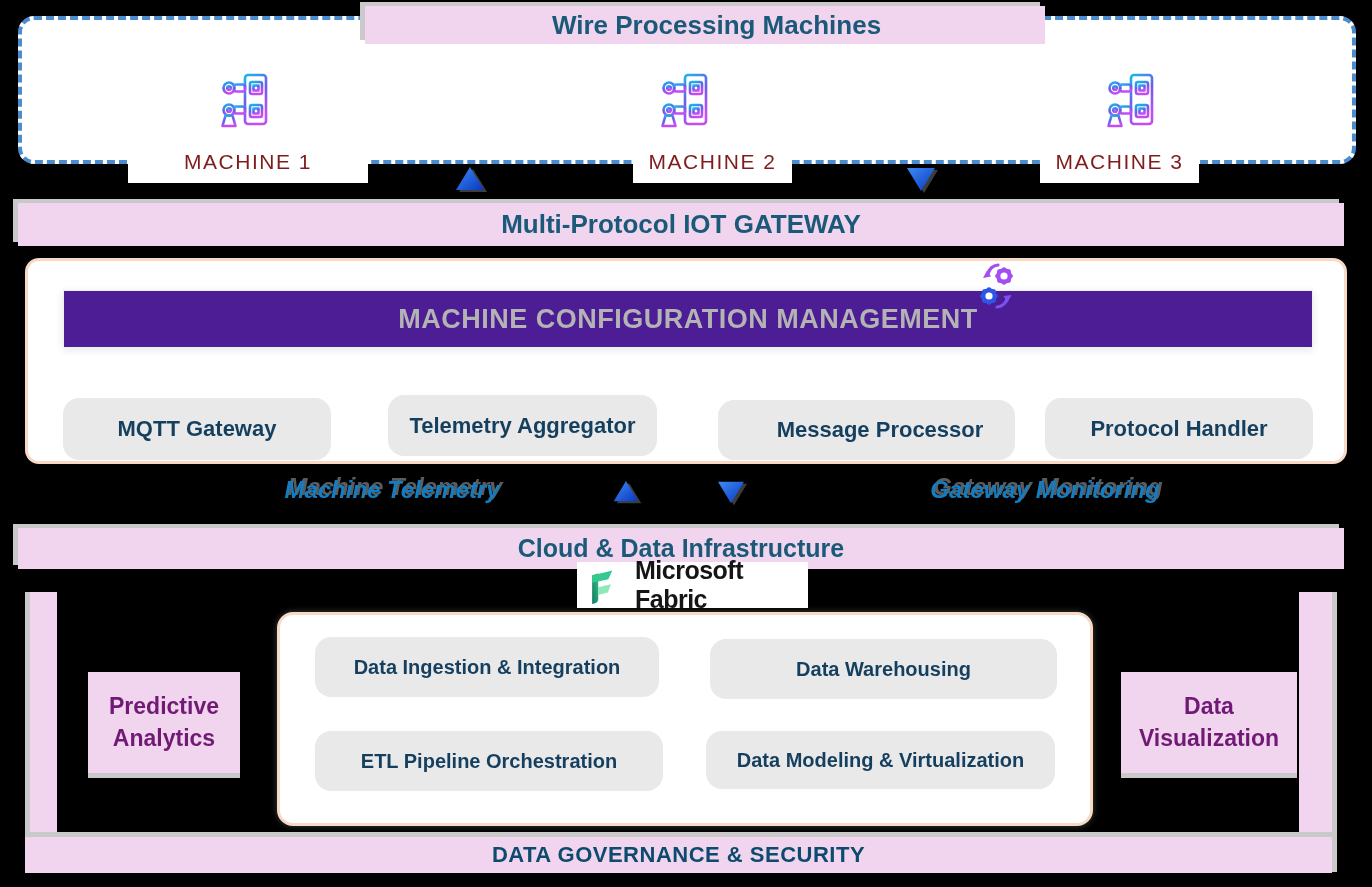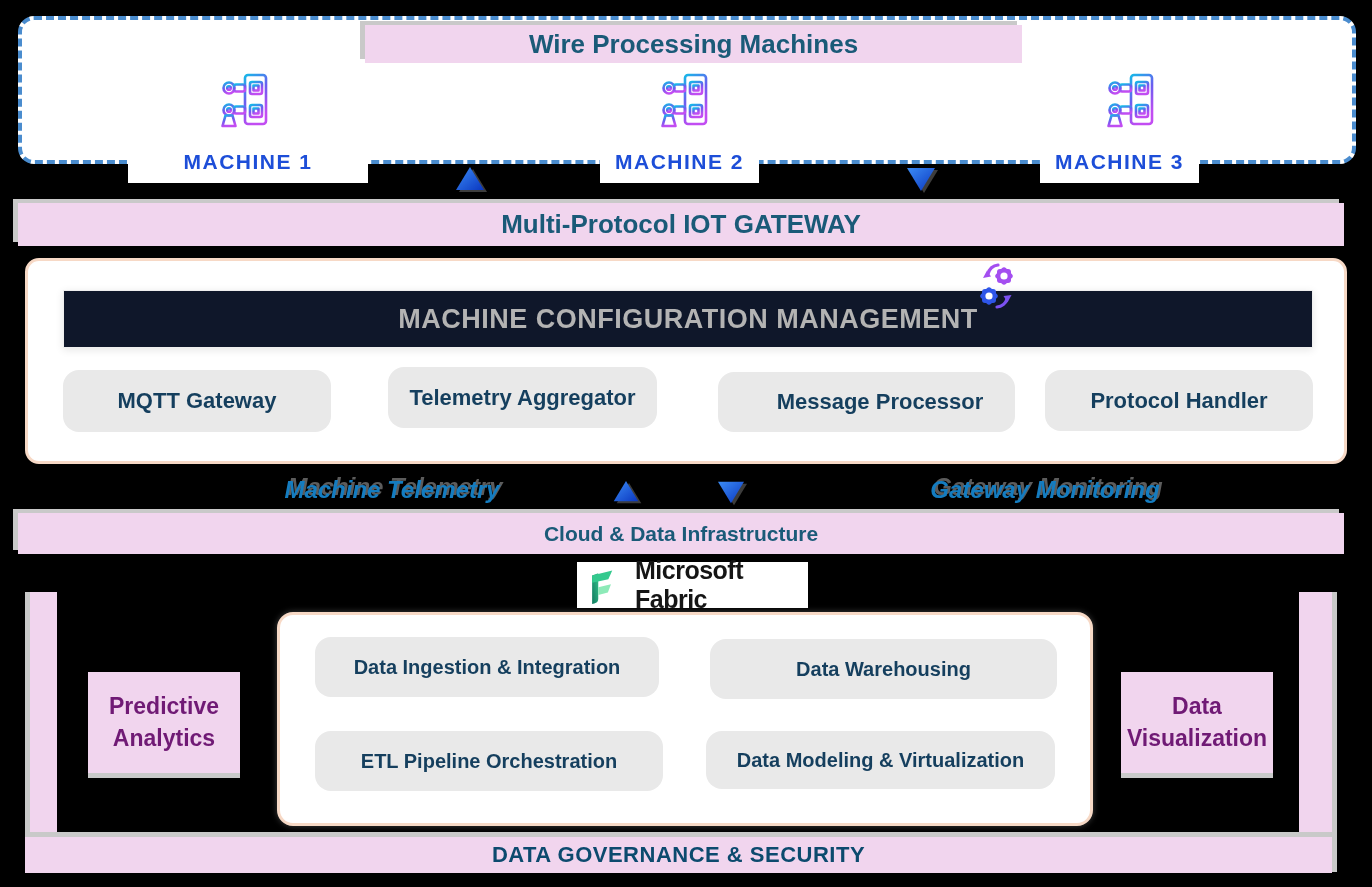--- a/index.html
+++ b/index.html
@@ -14,60 +14,60 @@
   .dashed-box{
     left:18px;top:16px;width:1330px;height:140px;background:#fff;
     border:4px dashed #4a8cce;border-radius:16px;
   }
 
   
   .banner{
     background:#f1d5ee;color:#1a5a78;font-weight:bold;
     box-shadow:-5px -4px 0 #c9c9c9;
   }
-  .banner1{left:365px;top:25px;width:657px;height:38px;font-size:26px;}
+  .banner1{left:365px;top:6px;width:657px;height:38px;font-size:26px;padding-left:23px;}
   .banner2{left:18px;top:203px;width:1326px;height:43px;font-size:26px;}
-  .banner3{left:18px;top:513px;width:1326px;height:41px;font-size:21px;}
+  .banner3{left:18px;top:528px;width:1326px;height:41px;font-size:25px;}
 
   
   .machine-label{
-    top:141px;height:42px;background:#fff;color:#1d4ed8;
-    font-weight:bold;font-size:21px;letter-spacing:1.5px;
+    top:141px;height:42px;background:#fff;color:#7f1d1d;
+    font-weight:normal;font-size:21px;letter-spacing:1.5px;
   }
   .ml1{left:128px;width:240px;}
-  .ml2{left:600px;width:159px;}
+  .ml2{left:633px;width:159px;}
   .ml3{left:1040px;width:159px;}
   .machine-icon{width:48px;height:60px;top:70px;}
   .mi1{left:221px;}
   .mi2{left:661px;}
   .mi3{left:1107px;}
 
   
   .arrow{width:32px;height:28px;filter:drop-shadow(3px 2px 0 #3d3d3d);}
   .ar1u{left:454px;top:165px;}
   .ar1d{left:905px;top:165px;}
   .ar2u{left:612px;top:479px;}
   .ar2d{left:716px;top:479px;}
 
   
   .gateway-box{
     left:25px;top:258px;width:1316px;height:200px;background:#fff;
     border:3px solid #f7d9c6;border-radius:14px;
   }
   .config-bar{
-    left:63px;top:290px;width:1248px;height:56px;background:#0f172a;
+    left:63px;top:290px;width:1248px;height:56px;background:#4c1d95;
     border:1px solid #efefef;box-shadow:0 2px 8px rgba(0,0,0,0.10);
     color:#b3b3b3;font-weight:bold;font-size:27px;letter-spacing:0.5px;
   }
   .gear-icon{left:974px;top:263px;width:46px;height:46px;}
 
   .pill{
     background:#e9e9e9;border-radius:16px;color:#153f5e;font-weight:bold;
   }
-  .pill-gw{font-size:22px;}
+  .pill-gw{font-size:22px;margin-top:28px;}
   .gw1{left:63px;top:370px;width:268px;height:62px;}
   .gw2{left:388px;top:367px;width:269px;height:61px;}
   .gw3{left:718px;top:372px;width:270px;height:60px;padding-left:27px;}
   .gw4{left:1045px;top:370px;width:268px;height:61px;}
 
   
   .flow-label{
     color:#147cc0;font-style:italic;font-weight:bold;font-size:24px;
     text-shadow:3px -3px 0 #5c5c5c;
   }
@@ -89,21 +89,21 @@
   .fb2{left:710px;top:639px;width:347px;height:60px;}
   .fb3{left:315px;top:731px;width:348px;height:60px;}
   .fb4{left:706px;top:731px;width:349px;height:58px;}
 
   
   .side-box{
     background:#f1d5ee;color:#701a75;font-weight:600;font-size:23px;line-height:1.35;
     box-shadow:0 5px 0 #c9c9c9;
   }
   .side-left{left:88px;top:672px;width:152px;height:101px;}
-  .side-right{left:1121px;top:672px;width:152px;height:101px;}
+  .side-right{left:1121px;top:672px;width:176px;height:101px;}
 
   
   .vbar{background:#f1d5ee;top:592px;height:280px;}
   .vbar-left{left:30px;width:27px;box-shadow:-5px 0 0 #c9c9c9;}
   .vbar-right{left:1299px;width:33px;box-shadow:5px 0 0 #c9c9c9;}
   .hbar-bottom{
     left:25px;top:837px;width:1307px;height:36px;background:#f1d5ee;
     box-shadow:0 -5px 0 #c9c9c9;color:#0c4a6e;font-weight:bold;font-size:22px;
     letter-spacing:0.5px;
   }

